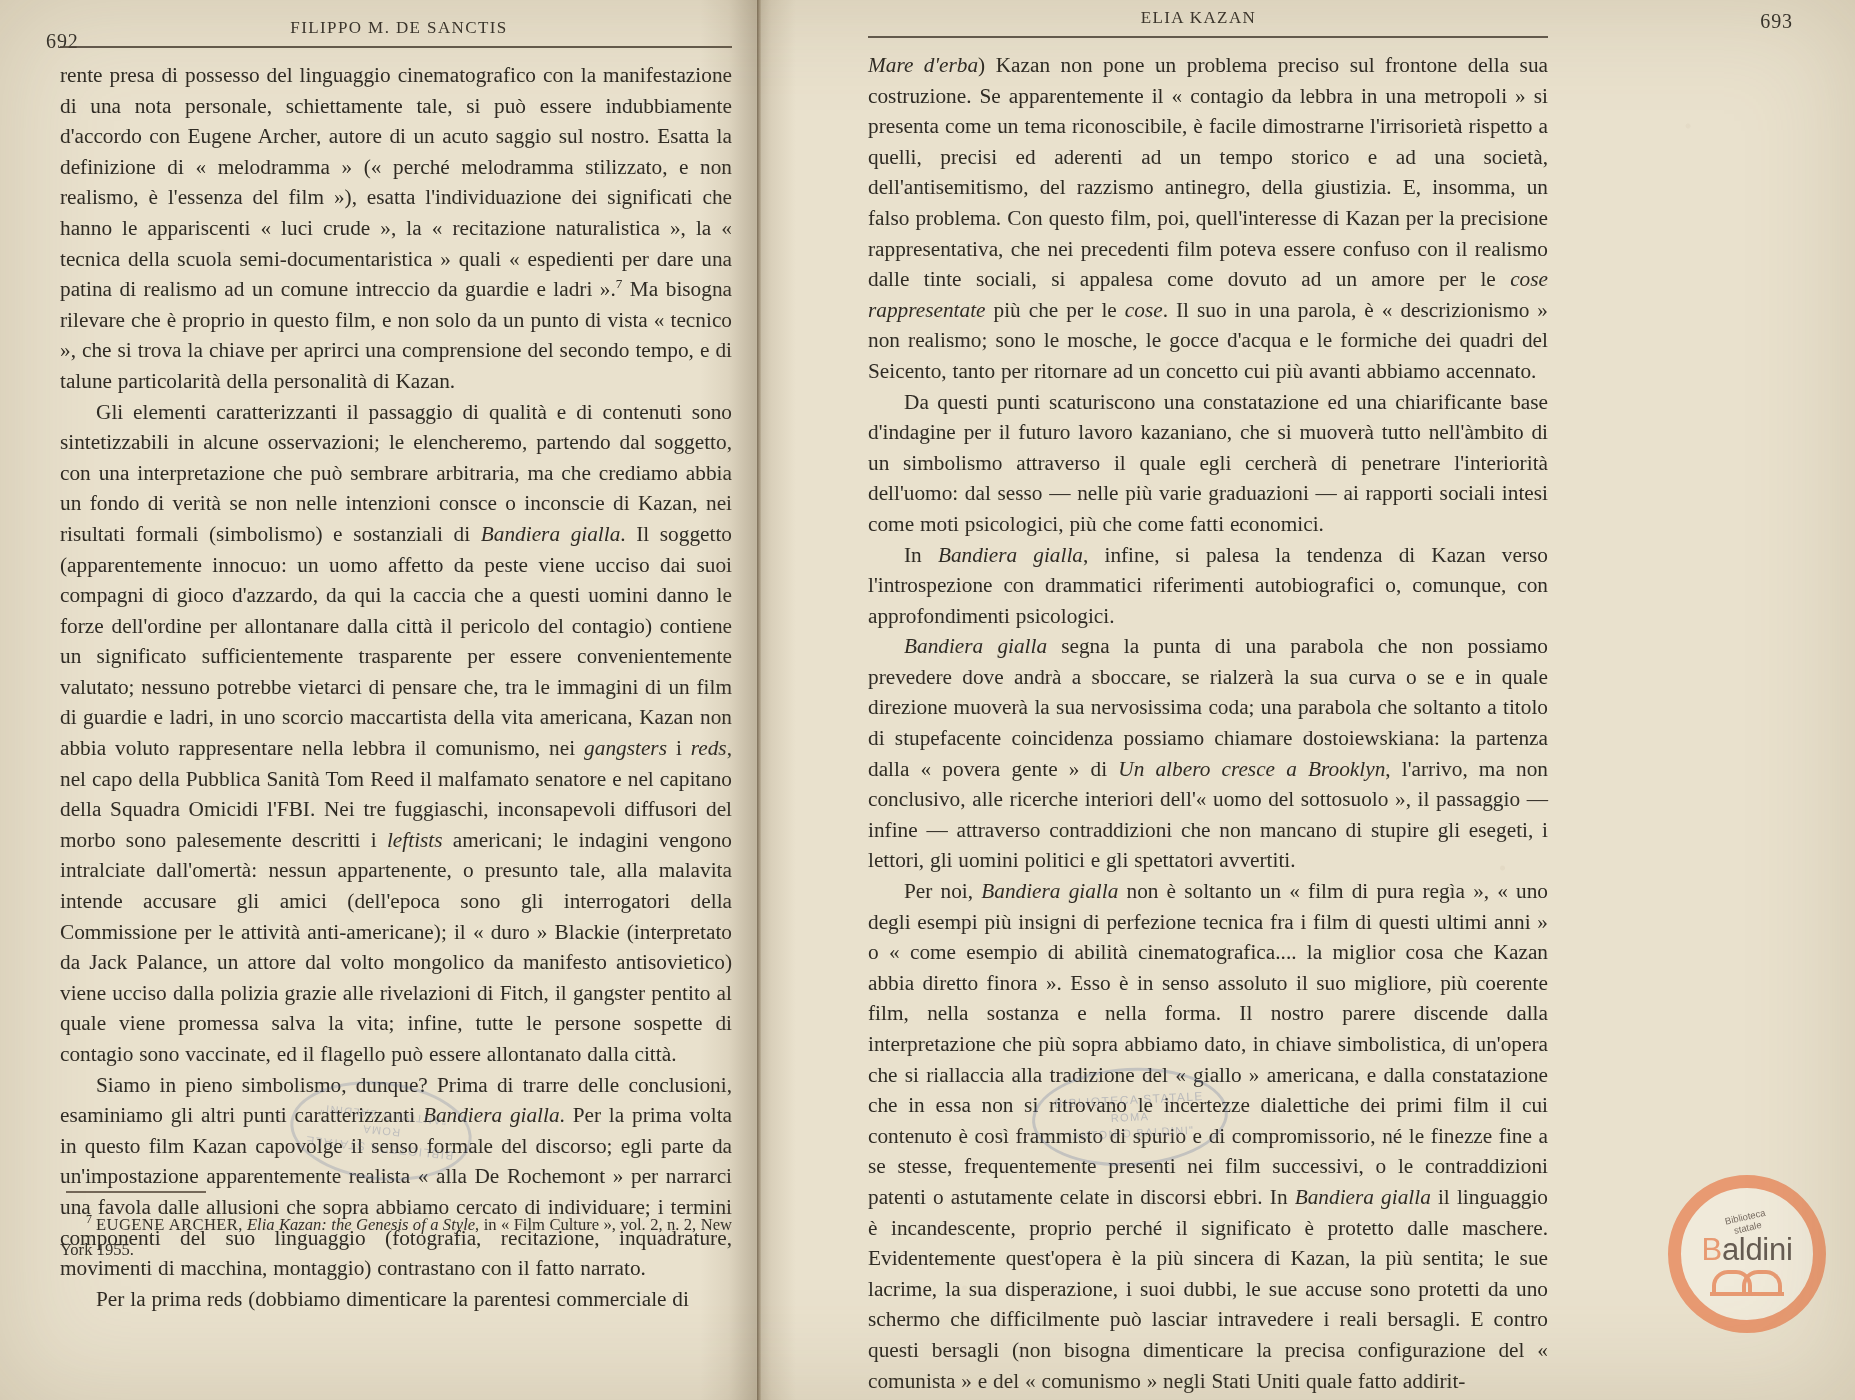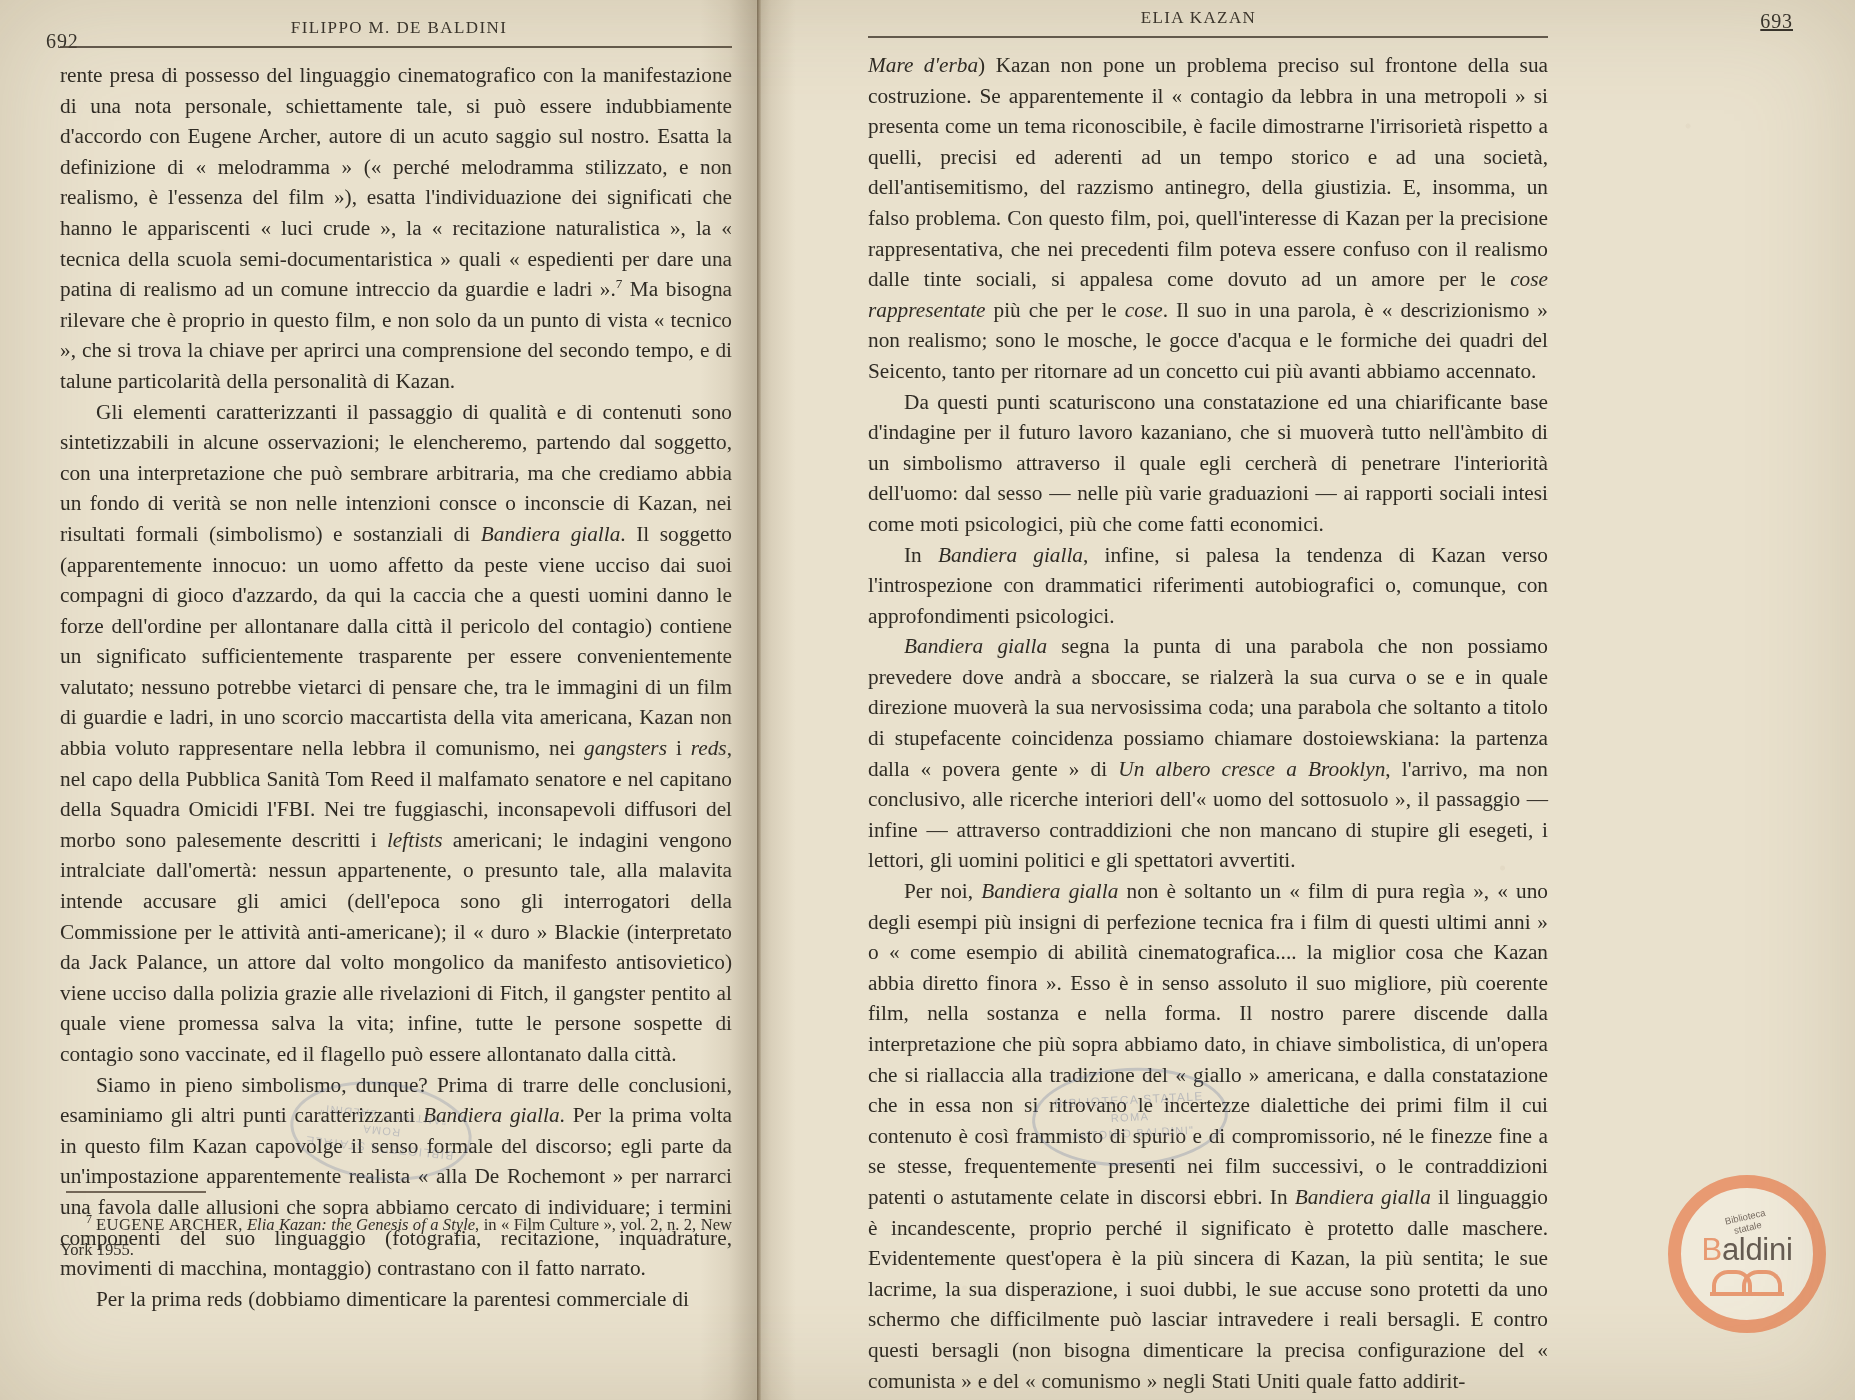--- a/index.html
+++ b/index.html
@@ -85,21 +85,21 @@
   .rh-left  { top: 18px; }
   .rh-right { top: 8px; }
 
   .folio {
     position: absolute;
     font-size: 20px;
     color: #33302a;
     font-family: "Liberation Serif", serif;
   }
   .folio-left  { left: 18px;  top: 12px; }
-  .folio-right { right: 62px; top: 2px; text-decoration: underline;  }
+  .folio-right { right: 62px; top: 2px;  }
 
   .rh-title {
     text-align: center;
     font-variant: small-caps;
     font-size: 17px;
     letter-spacing: 1.4px;
     color: #37322b;
   }
   .rh-left .rh-title  { padding-left: 40px; padding-right: 10px; }
   .rh-right .rh-title { padding-right: 240px; padding-left: 22px;}
@@ -273,21 +273,21 @@
 <body>
 
 <div class="spread">
 
   <div class="grain"></div>
 
   <div class="page page-left">
 
     <div class="running-head rh-left">
       <div class="folio folio-left">692</div>
-      <div class="rh-title">FILIPPO M. DE BALDINI</div>
+      <div class="rh-title">FILIPPO M. DE SANCTIS</div>
     </div>
 
     <div class="rule rule-left"></div>
 
     <div class="column col-left">
       <p id="lp0">rente presa di possesso del linguaggio cinematografico con la manifestazione di una nota personale, schiettamente tale, si può essere indubbiamente d'accordo con Eugene Archer, autore di un acuto saggio sul nostro. Esatta la definizione di « melodramma » (« perché melodramma stilizzato, e non realismo, è l'essenza del film »), esatta l'individuazione dei significati che hanno le appariscenti « luci crude », la « recitazione naturalistica », la « tecnica della scuola semi-documentaristica » quali « espedienti per dare una patina di realismo ad un comune intreccio da guardie e ladri ».<sup>7</sup> Ma bisogna rilevare che è proprio in questo film, e non solo da un punto di vista « tecnico », che si trova la chiave per aprirci una comprensione del secondo tempo, e di talune particolarità della personalità di Kazan.</p>
       <p class="indent" id="lp1">Gli elementi caratterizzanti il passaggio di qualità e di contenuti sono sintetizzabili in alcune osservazioni; le elencheremo, partendo dal soggetto, con una interpretazione che può sembrare arbitraria, ma che crediamo abbia un fondo di verità se non nelle intenzioni consce o inconscie di Kazan, nei risultati formali (simbolismo) e sostanziali di <em>Bandiera gialla</em>. Il soggetto (apparentemente innocuo: un uomo affetto da peste viene ucciso dai suoi compagni di gioco d'azzardo, da qui la caccia che a questi uomini danno le forze dell'ordine per allontanare dalla città il pericolo del contagio) contiene un significato sufficientemente trasparente per essere convenientemente valutato; nessuno potrebbe vietarci di pensare che, tra le immagini di un film di guardie e ladri, in uno scorcio maccartista della vita americana, Kazan non abbia voluto rappresentare nella lebbra il comunismo, nei <em>gangsters</em> i <em>reds</em>, nel capo della Pubblica Sanità Tom Reed il malfamato senatore e nel capitano della Squadra Omicidi l'FBI. Nei tre fuggiaschi, inconsapevoli diffusori del morbo sono palesemente descritti i <em>leftists</em> americani; le indagini vengono intralciate dall'omertà: nessun appartenente, o presunto tale, alla malavita intende accusare gli amici (dell'epoca sono gli interrogatori della Commissione per le attività anti-americane); il « duro » Blackie (interpretato da Jack Palance, un attore dal volto mongolico da manifesto antisovietico) viene ucciso dalla polizia grazie alle rivelazioni di Fitch, il gangster pentito al quale viene promessa salva la vita; infine, tutte le persone sospette di contagio sono vaccinate, ed il flagello può essere allontanato dalla città.</p>
       <p class="indent" id="lp2">Siamo in pieno simbolismo, dunque? Prima di trarre delle conclusioni, esaminiamo gli altri punti caratterizzanti <em>Bandiera gialla</em>. Per la prima volta in questo film Kazan capovolge il senso formale del discorso; egli parte da un'impostazione apparentemente realista « alla De Rochemont » per narrarci una favola dalle allusioni che sopra abbiamo cercato di individuare; i termini componenti del suo linguaggio (fotografia, recitazione, inquadrature, movimenti di macchina, montaggio) contrastano con il fatto narrato.</p>
       <p class="indent" id="lp3">Per la prima reds (dobbiamo dimenticare la parentesi commerciale di</p>
     </div>

